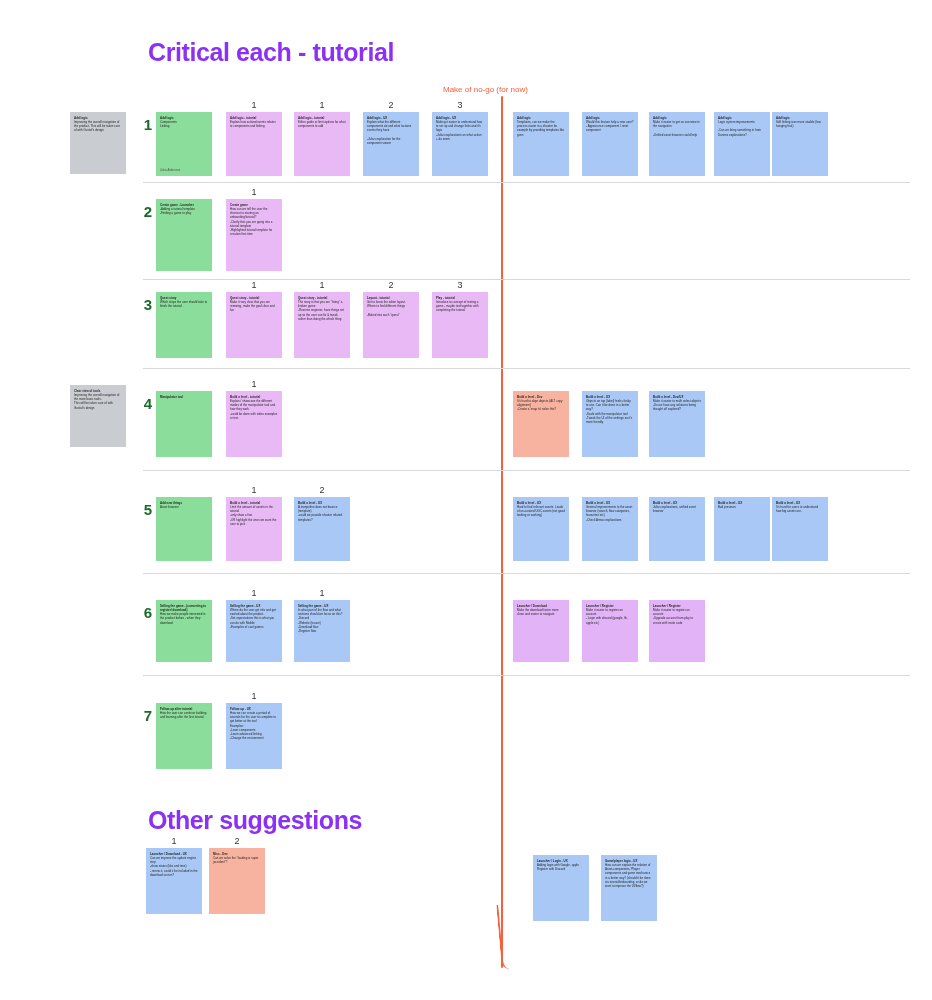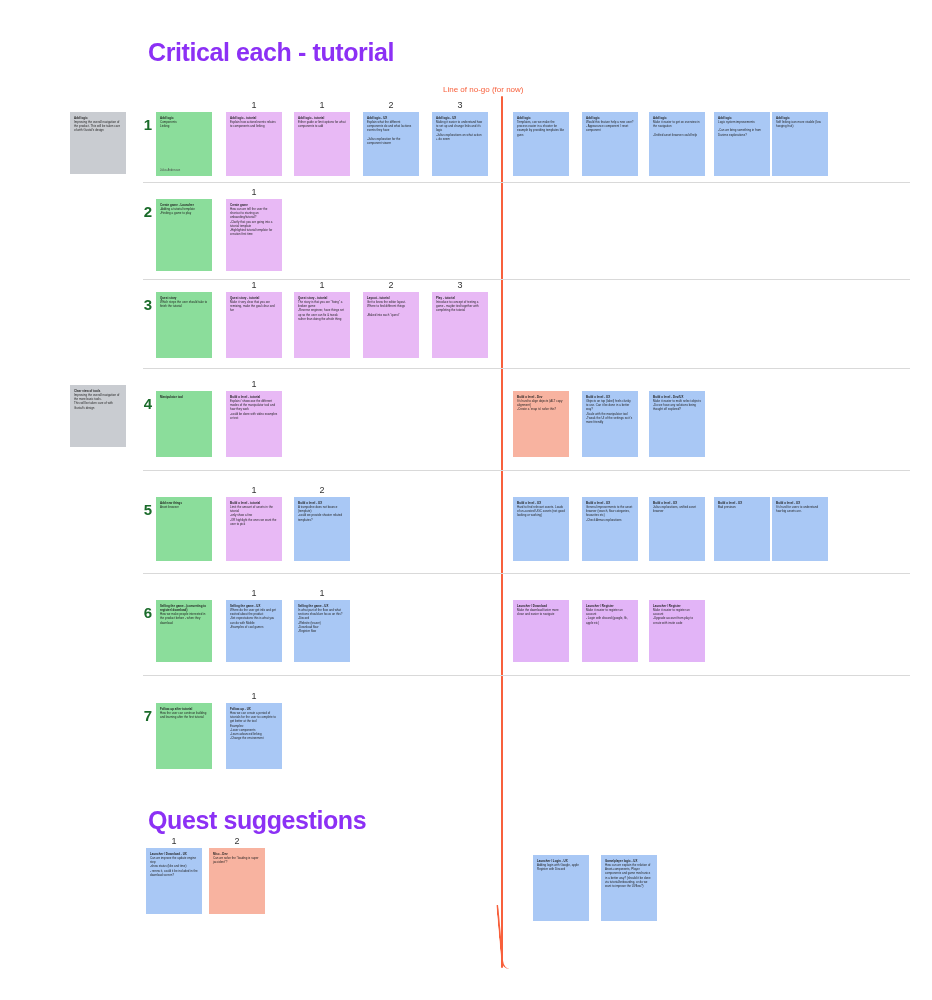--- a/index.html
+++ b/index.html
@@ -110,25 +110,25 @@
   .c-salmon { background: #f8b3a0; }
   .c-violet { background: #e2b4f7; }
 </style>
 </head>
 <body>
 
 <div id="board">
 
   <div class="board-title" id="title-critical">Critical each - tutorial</div>
 
-  <div class="nogo-label">Line of no-go (for now)</div>
+  <div class="nogo-label">Make of no-go (for now)</div>
   <div class="nogo-line"></div>
   <div class="nogo-line bend"></div>
 
-  <div class="board-title" id="title-other">Quest suggestions</div>
+  <div class="board-title" id="title-other">Other suggestions</div>
 
   <div id="rows-layer">
       <div class="row-num" style="left: 138px; top: 116px;">1</div>
       <div class="note c-grey" style="left: 70px; top: 112px; height: 62px;">
         <span class="nt-title">Add logic</span>
         <span class="nt-body">Improving the overall navigation of the product. This will be taken care of with Gustaf's design</span>
       </div>
       <div class="note c-green" style="left: 156px; top: 112px; height: 64px;">
         <span class="nt-title">Add logic</span>
         <span class="nt-body">Components

